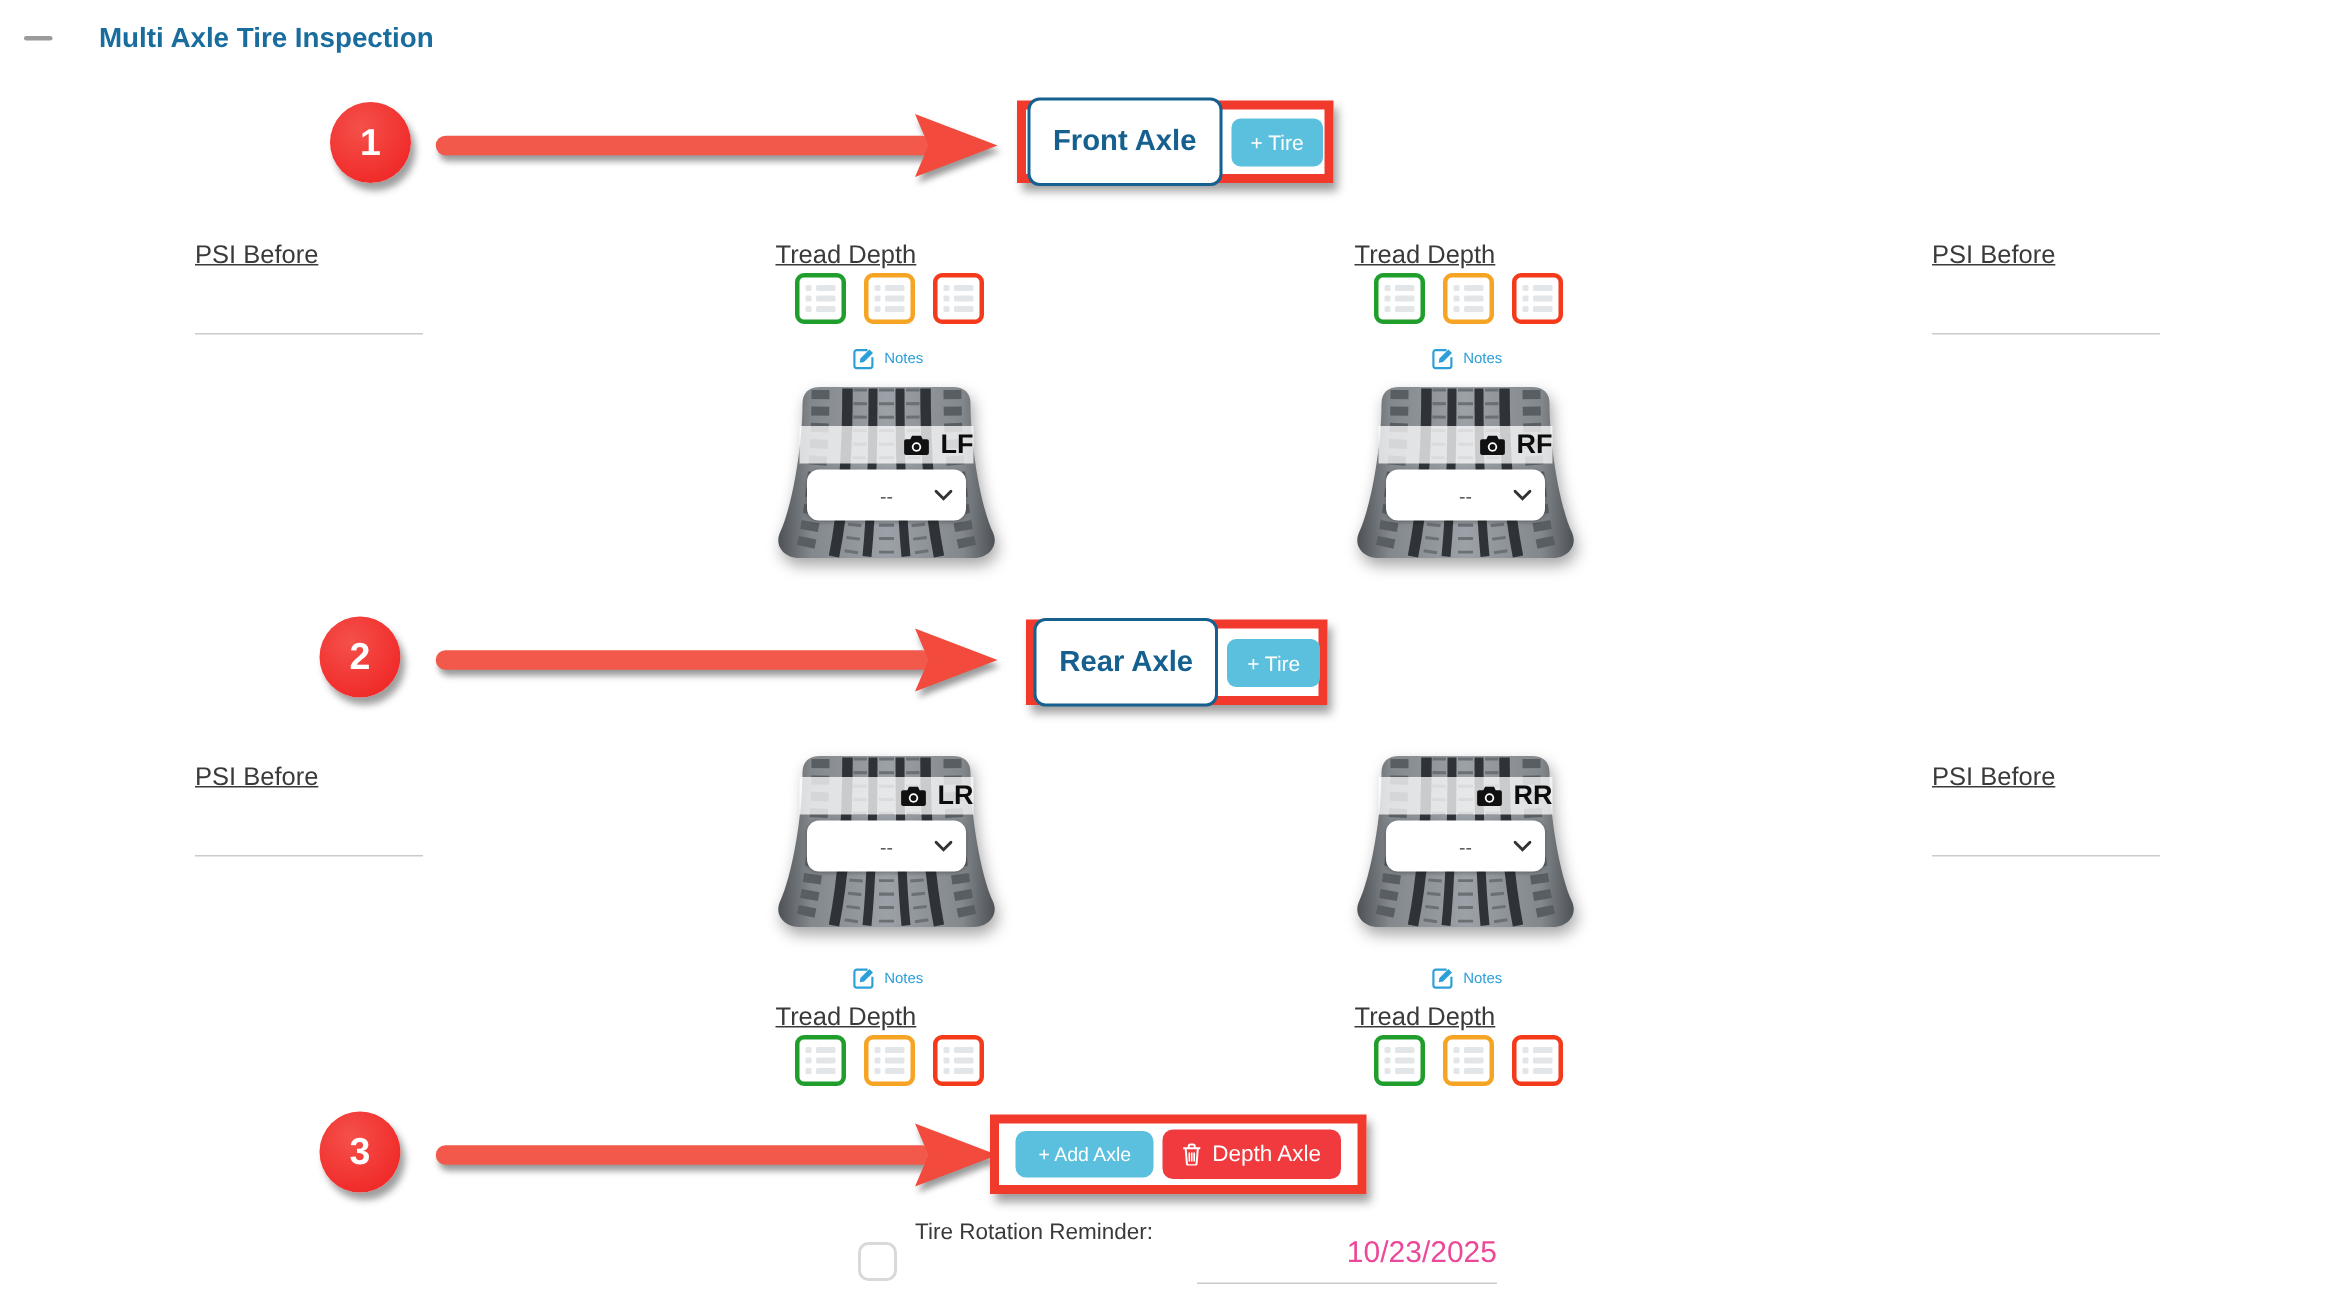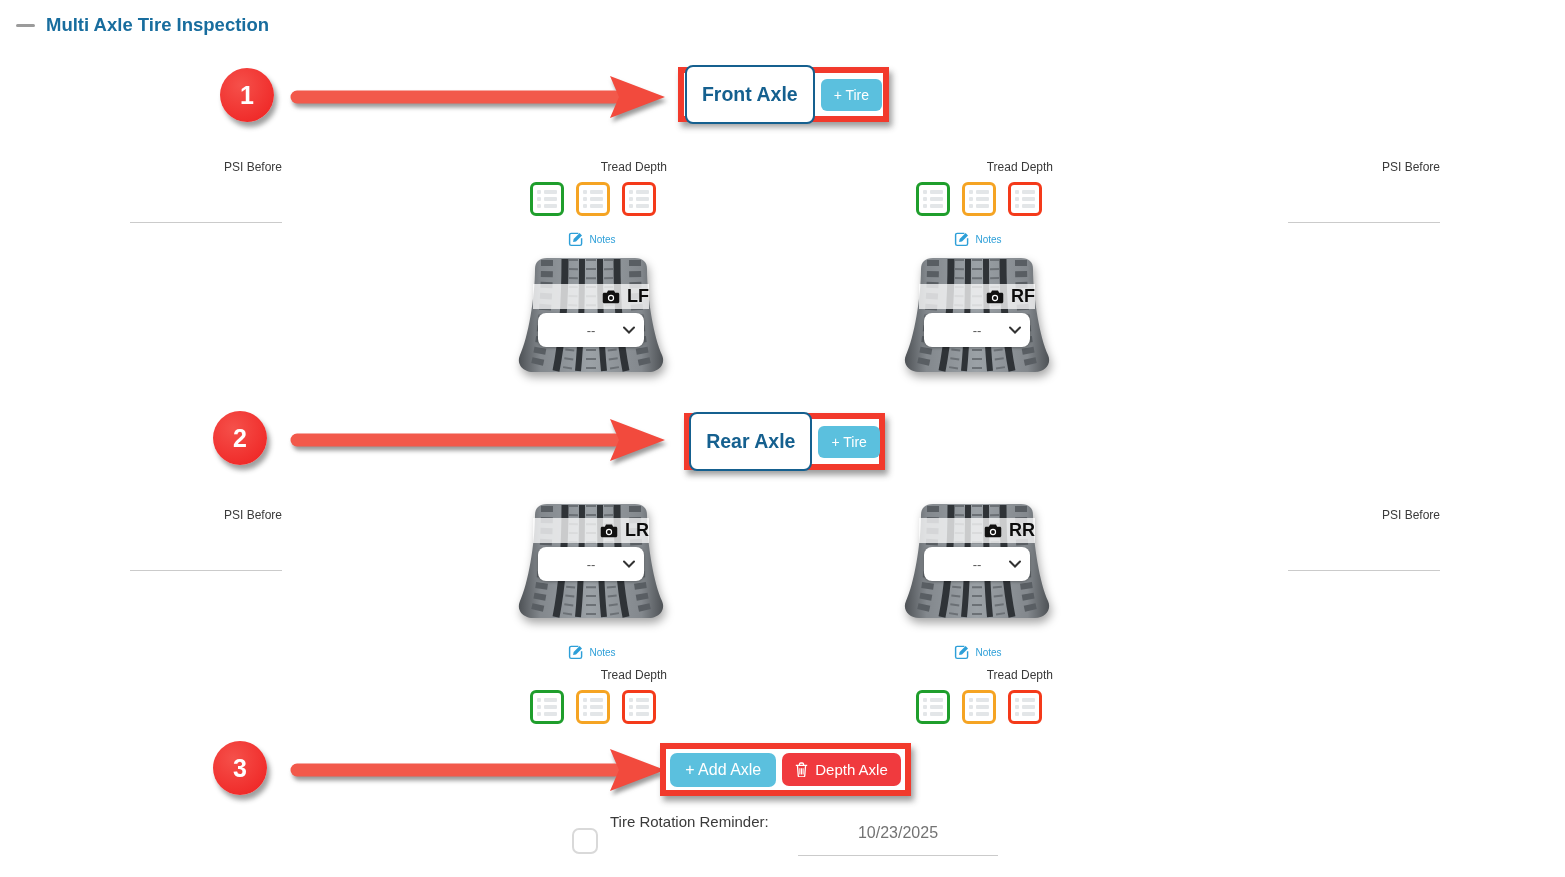--- a/index.html
+++ b/index.html
@@ -1,24 +1,24 @@
 <!DOCTYPE html>
 <html><head>
 <meta charset="utf-8">
 <style>
   html,body { margin:0; padding:0; background:#fff; font-family:"Liberation Sans", sans-serif; }
   .stage { position:relative; width:1565px; height:877px; background:#fff; overflow:hidden; }
   .abs { position:absolute; }
 
   
   .collapse-bar { width:19px; height:3px; background:#9b9b9b; border-radius:2px; cursor:pointer; }
-  .section-title { color:#186d9e; font-size:18.5px; font-weight:700; }
-
-  
-  .lbl { font-size:12px; color:#3a3a3a; text-align:right; }
+  .section-title { color:#186d9e; font-size:18.5px; font-weight:700;margin-left:20px; }
+
+  
+  .lbl { font-size:17px; color:#3a3a3a; text-align:left;text-decoration:underline; }
   .field-line { height:1px; background:#cbcbcb; }
 
   
   .tread-squares { display:flex; gap:12px; }
   .tsq { width:34px; height:34px; border-radius:6px; background:#fff; border:3px solid; box-sizing:border-box;
          display:flex; align-items:center; justify-content:center; cursor:pointer; }
   .tsq.g { border-color:#1f9e2c; } .tsq.o { border-color:#f5a423; } .tsq.r { border-color:#f43a1a; }
   .glyph { display:flex; flex-direction:column; gap:3px; }
   .glyph .row { display:flex; align-items:center; gap:3px; }
   .glyph .dot { width:4px; height:4px; background:#e3e6e8; border-radius:1px; }
@@ -49,31 +49,31 @@
                 color:#fff; font-weight:700; font-size:25px; }
   .ann-arrow { filter:drop-shadow(2px 4px 2px rgba(70,70,70,.55)); }
   .redbox { border:6px solid #f23a2c; box-shadow:3px 5px 6px rgba(40,40,40,.45); background:#fff;
             display:flex; align-items:center; justify-content:center; gap:6px; box-sizing:border-box; }
 
   
   .axle-btn { background:#fff; border:2px solid #15608f; color:#15608f; font-weight:700; font-size:19.5px;
               border-radius:8px; padding:16px 15px; font-family:inherit; cursor:pointer; white-space:nowrap; }
   .tire-add-btn { background:#5bc0de; color:#fff; border:none; border-radius:6px; font-size:14px;
                   padding:8px 13px; font-family:inherit; cursor:pointer; white-space:nowrap; }
-  .add-axle-btn { background:#5bc0de; color:#fff; border:none; border-radius:7px; font-size:16px;
+  .add-axle-btn { background:#5bc0de; color:#fff; border:none; border-radius:7px; font-size:13px;
                   padding:8px 15px; font-family:inherit; cursor:pointer; white-space:nowrap; }
   .remove-axle-btn { background:#f03a3e; color:#fff; border:none; border-radius:7px; font-size:15px;
                      padding:8px 13px; display:flex; align-items:center; gap:7px; font-family:inherit;
                      cursor:pointer; white-space:nowrap; }
 
   
   .checkbox { width:26px; height:26px; border:2px solid #d9d9d9; border-radius:7px; background:#fff;
               box-sizing:border-box; cursor:pointer; }
   .reminder-label { font-size:15px; color:#3a3a3a; }
-  .date-value { font-size:16px; color:#737373; text-align:center; cursor:text; }
+  .date-value { font-size:20px; color:#ec4899; text-align:right; cursor:text; }
 </style>
 </head>
 <body>
 
 <svg width="0" height="0" style="position:absolute">
   <defs>
     <linearGradient id="tg" x1="0" y1="0" x2="1" y2="0">
       <stop offset="0" stop-color="#4e5256"></stop>
       <stop offset="0.15" stop-color="#83888d"></stop>
       <stop offset="0.5" stop-color="#9ba1a6"></stop>

